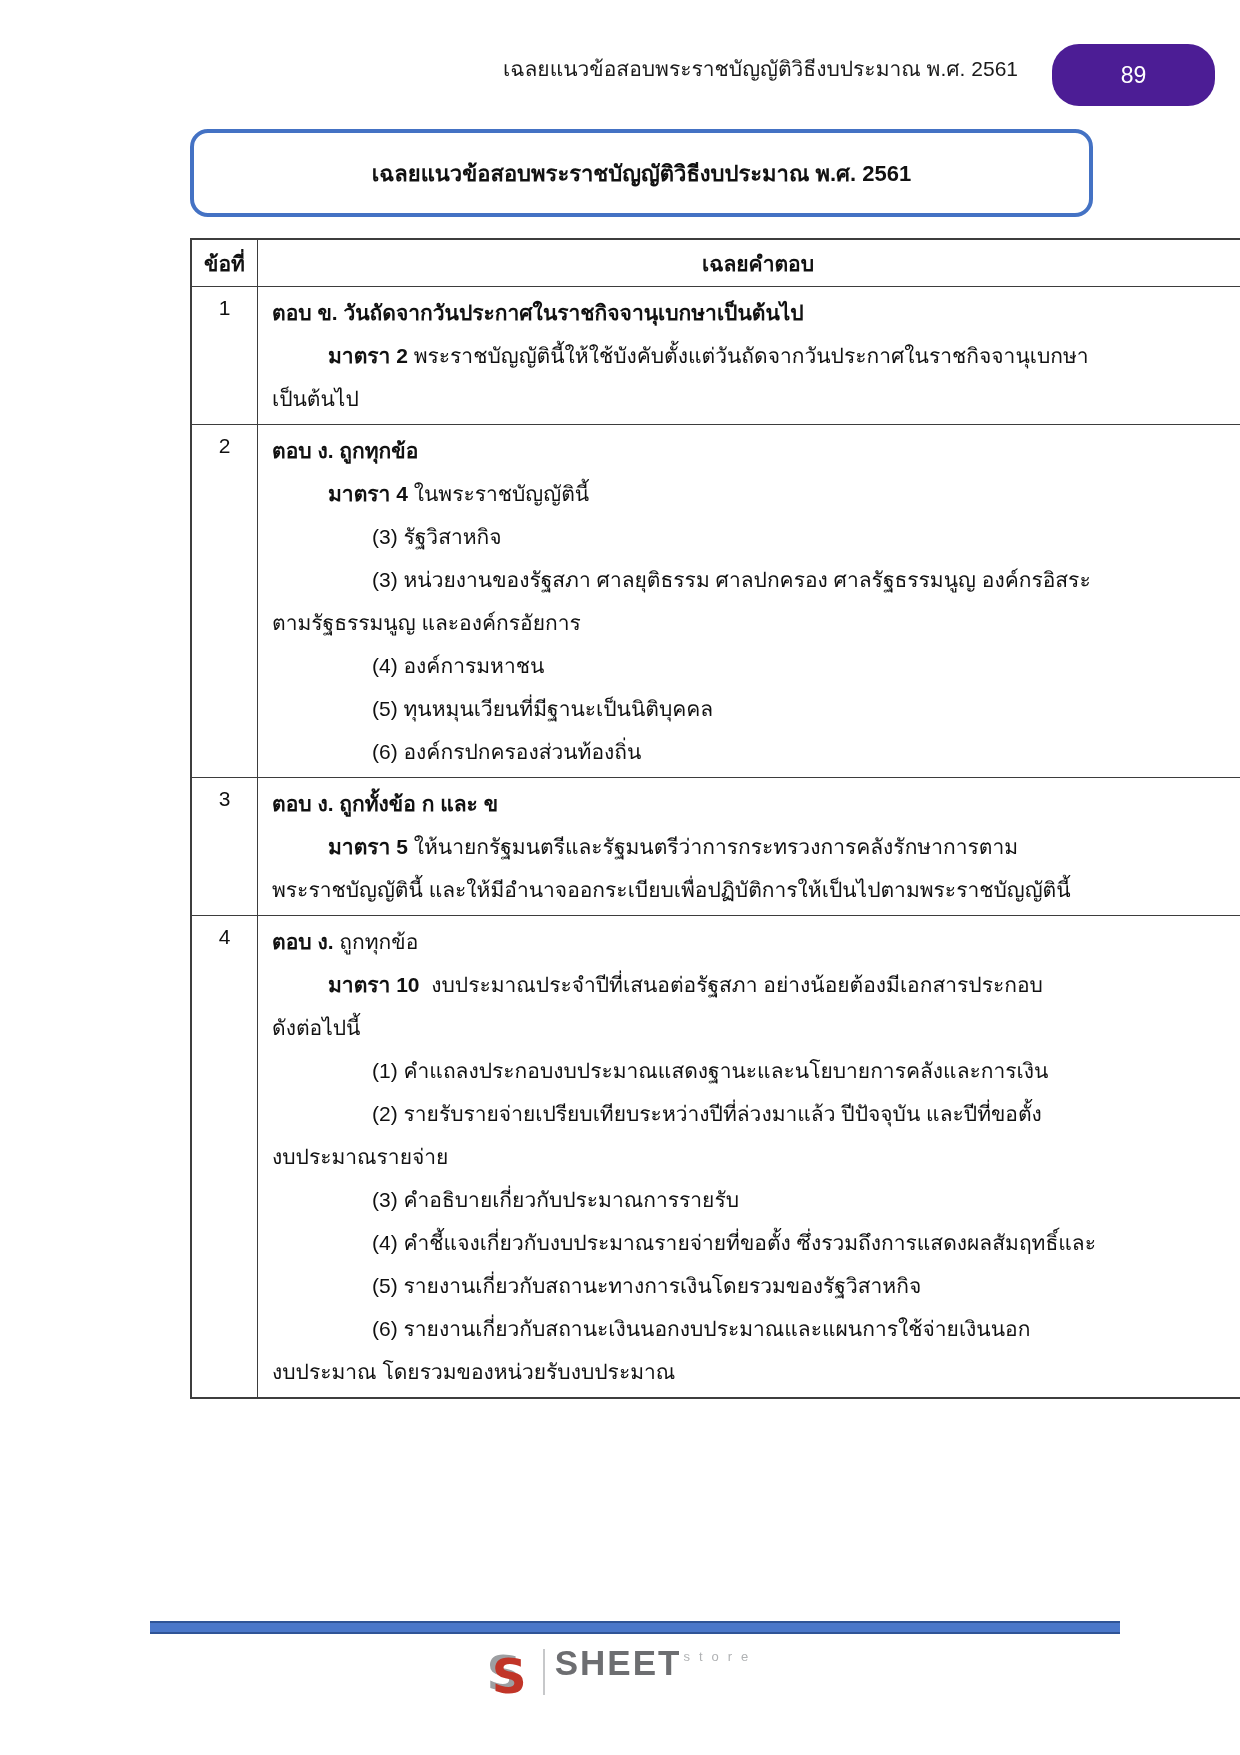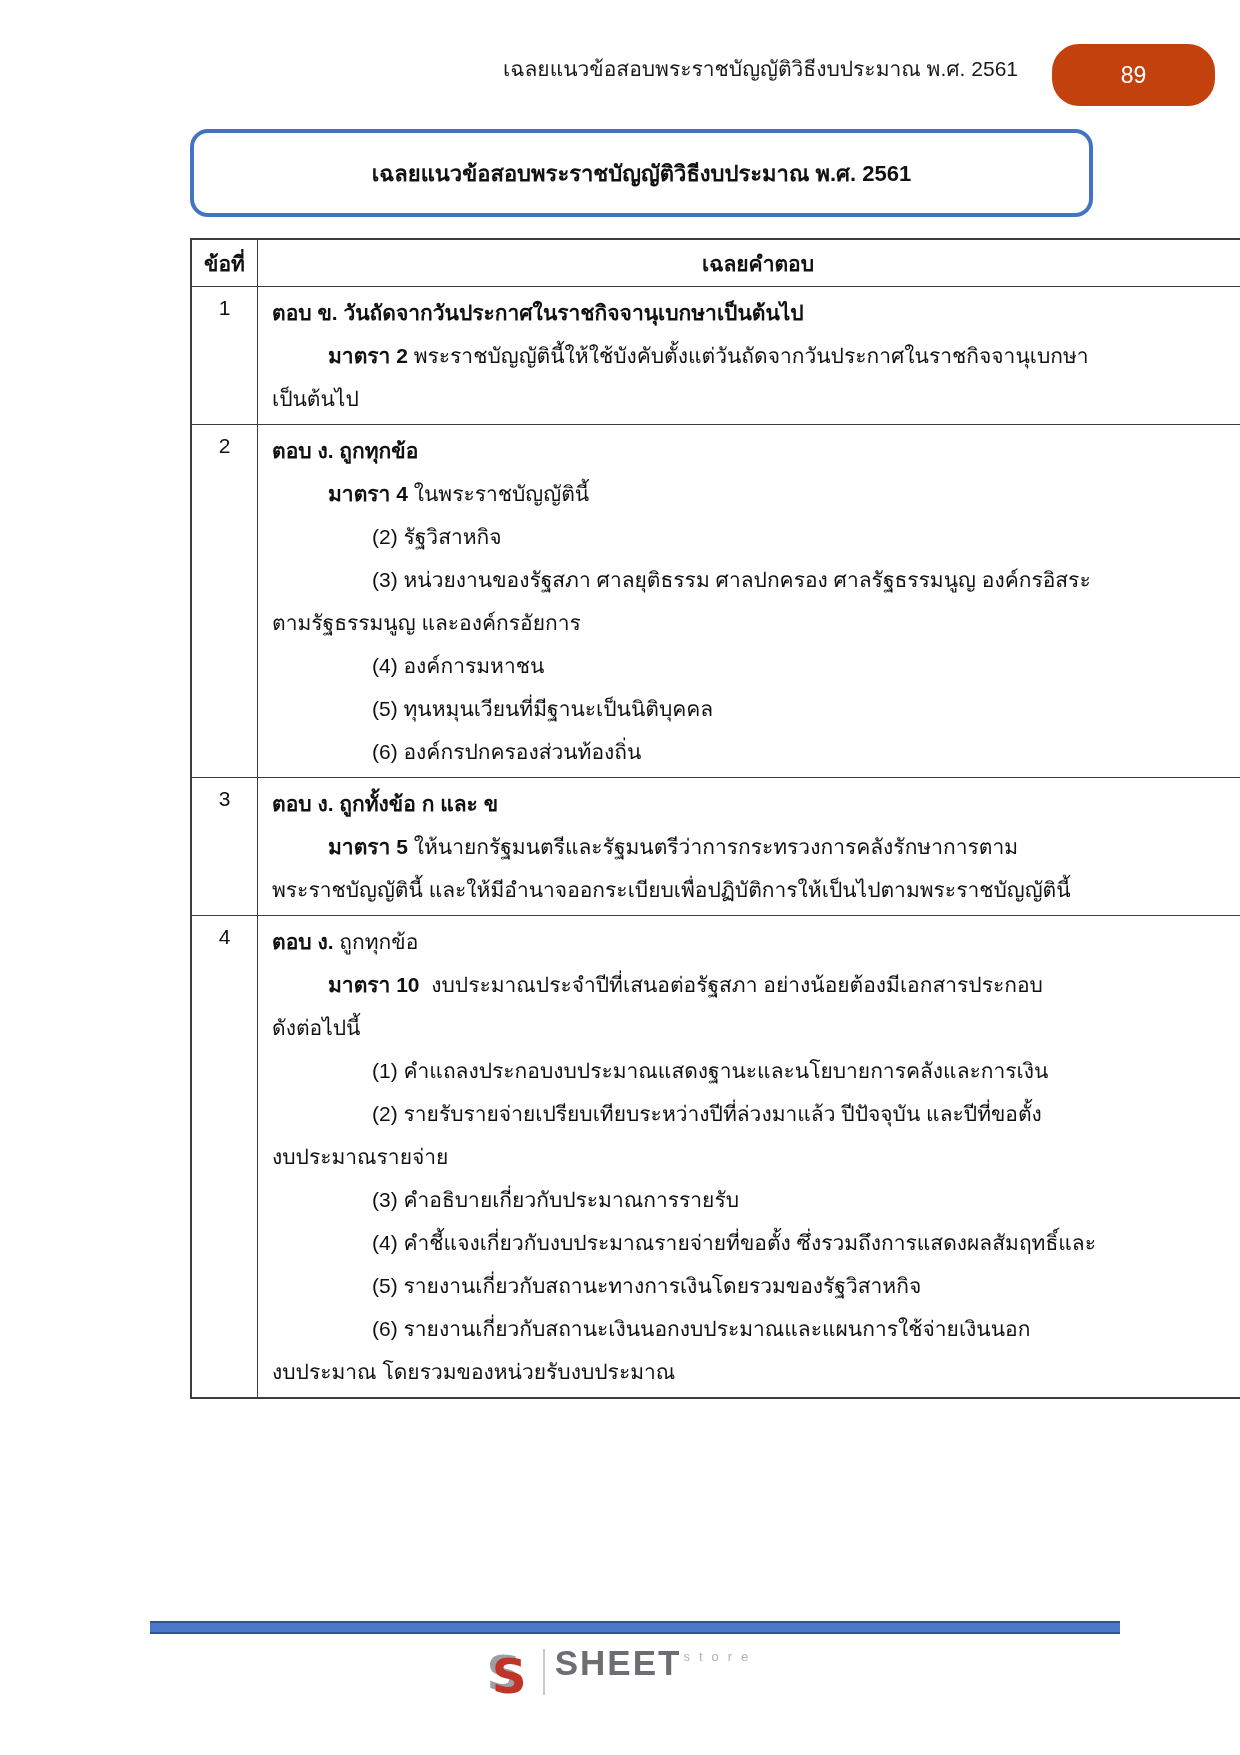--- a/index.html
+++ b/index.html
@@ -19,21 +19,21 @@
     font-size: 21px;
     color: #1a1a1a;
     white-space: nowrap;
   }
   .page-number-box {
     position: absolute;
     top: 44px;
     left: 1052px;
     width: 163px;
     height: 62px;
-    background: #c2410c;
+    background: #4c1d95;
     color: #ffffff;
     font-size: 23px;
     display: flex;
     align-items: center;
     justify-content: center;
     border-radius: 27px;
   }
 
   
   .title-box {
@@ -167,21 +167,21 @@
           <div class="line indent-0"><span class="b">ตอบ ข. วันถัดจากวันประกาศในราชกิจจานุเบกษาเป็นต้นไป</span></div>
           <div class="line indent-1"><span class="b">มาตรา 2</span><span> พระราชบัญญัตินี้ให้ใช้บังคับตั้งแต่วันถัดจากวันประกาศในราชกิจจานุเบกษา</span></div>
           <div class="line indent-0"><span>เป็นต้นไป</span></div>
         </div>
       </div>
       <div class="trow">
         <div class="cell-no">2</div>
         <div class="cell-content">
           <div class="line indent-0"><span class="b">ตอบ ง. ถูกทุกข้อ</span></div>
           <div class="line indent-1"><span class="b">มาตรา 4</span><span> ในพระราชบัญญัตินี้</span></div>
-          <div class="line indent-2"><span>(2) รัฐวิสาหกิจ</span></div>
+          <div class="line indent-2"><span>(3) รัฐวิสาหกิจ</span></div>
           <div class="line indent-2"><span>(3) หน่วยงานของรัฐสภา ศาลยุติธรรม ศาลปกครอง ศาลรัฐธรรมนูญ องค์กรอิสระ</span></div>
           <div class="line indent-0"><span>ตามรัฐธรรมนูญ และองค์กรอัยการ</span></div>
           <div class="line indent-2"><span>(4) องค์การมหาชน</span></div>
           <div class="line indent-2"><span>(5) ทุนหมุนเวียนที่มีฐานะเป็นนิติบุคคล</span></div>
           <div class="line indent-2"><span>(6) องค์กรปกครองส่วนท้องถิ่น</span></div>
         </div>
       </div>
       <div class="trow">
         <div class="cell-no">3</div>
         <div class="cell-content">

